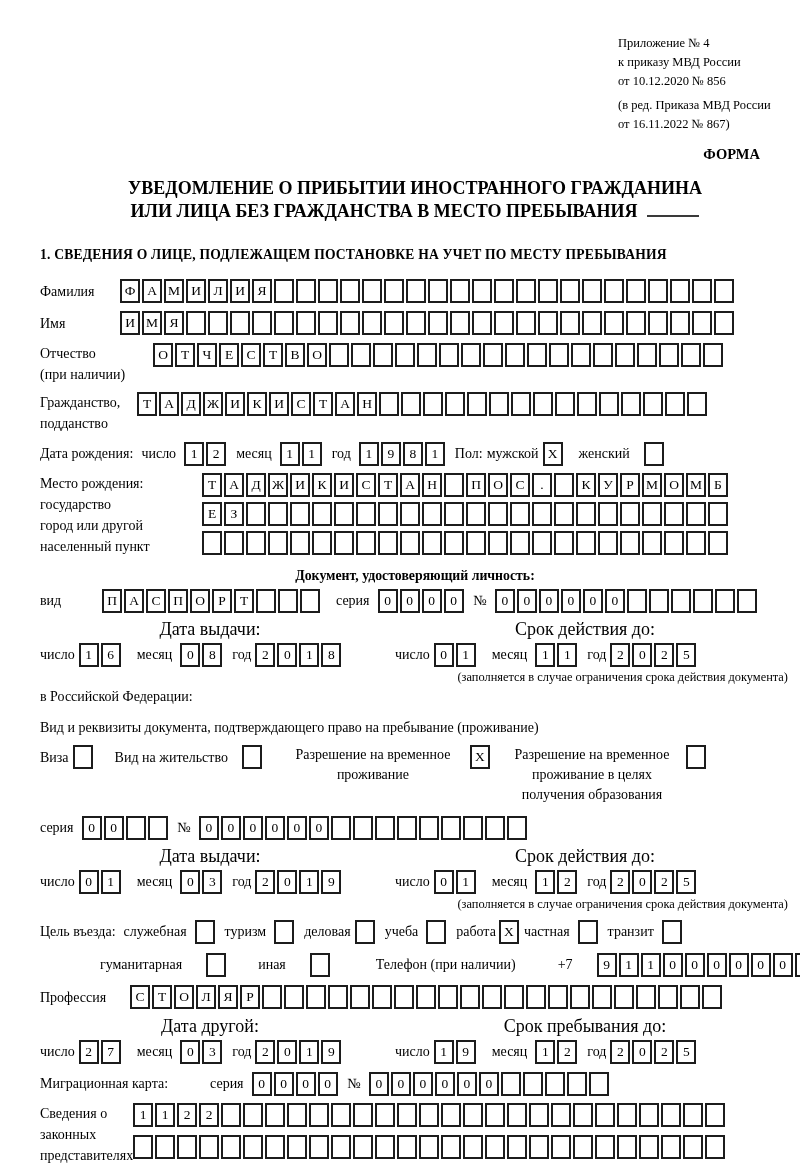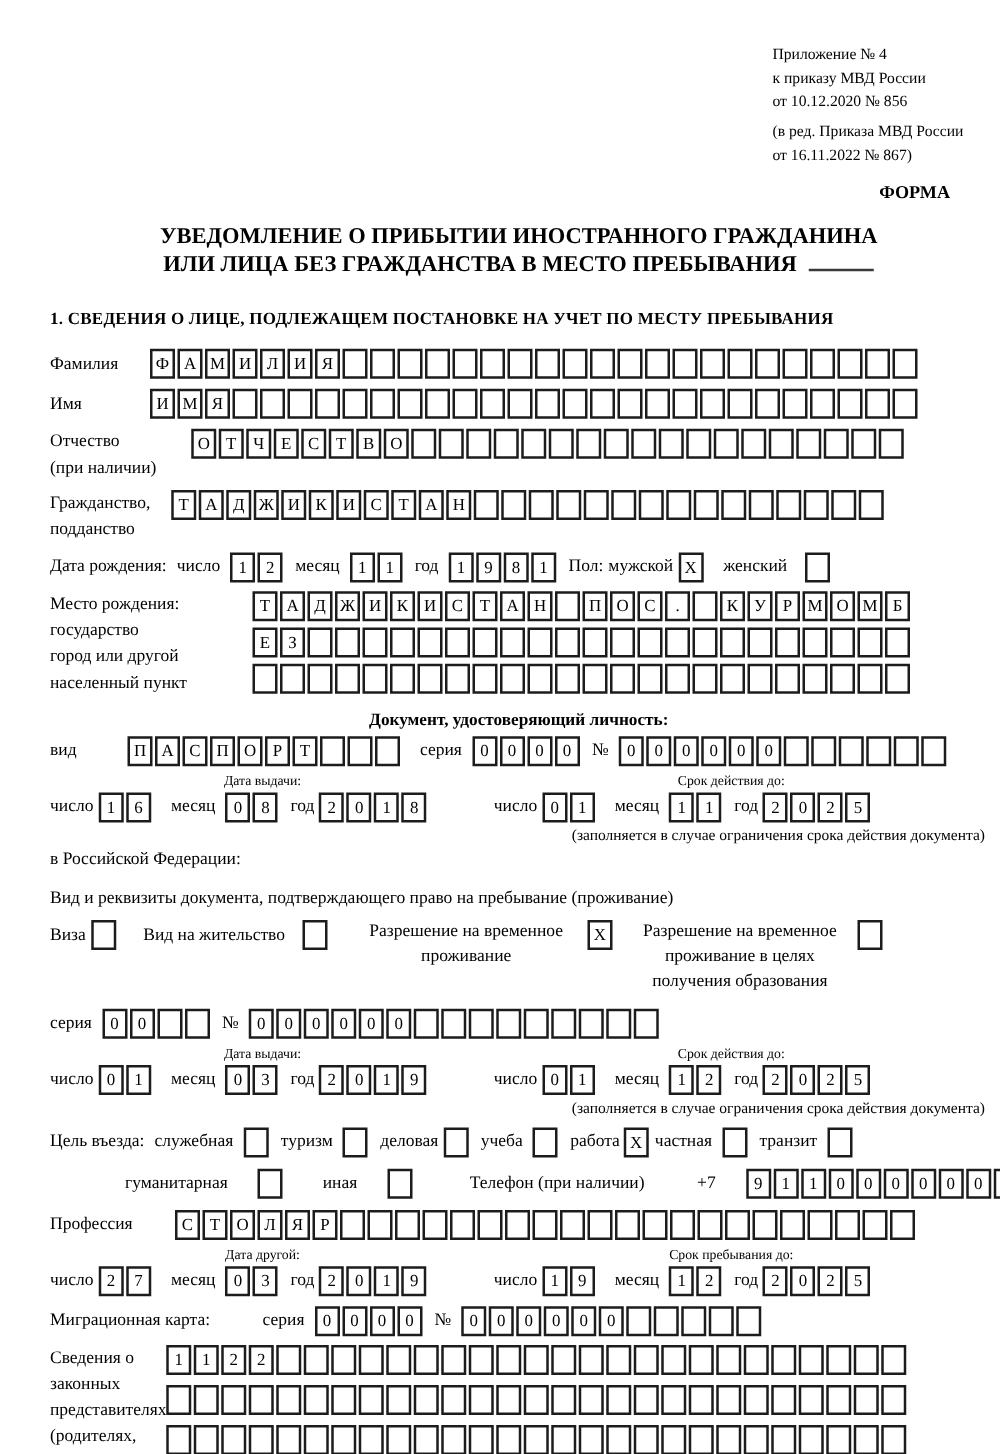--- a/index.html
+++ b/index.html
@@ -24,21 +24,21 @@
   .cell{box-sizing:border-box;display:inline-flex;align-items:center;justify-content:center;
         width:20px;height:24px;border:2px solid #1c1c1c;margin-right:2px;background:#fff;
         font-size:13.5px;font-family:"Liberation Serif",serif;}
   .gap8{margin-left:8px;} .gap14{margin-left:14px;} .gap20{margin-left:20px;}
 
   .labelcol{flex:0 0 auto;}
   .boxstack .cells{display:flex;margin-bottom:5px;}
 
   .center-bold{font-weight:bold;font-size:13.8px;text-align:center;margin-top:8px;}
 
-  .datehead{display:flex;margin-top:6px;font-size:11px;justify-content:flex-end;}
+  .datehead{display:flex;margin-top:6px;font-size:18px;justify-content:flex-end;}
   .datehead .h1{width:340px;text-align:center;}
   .datehead .h2{flex:1;text-align:center;}
   .daterow{display:flex;align-items:center;margin-top:3px;}
   .dgroup{display:flex;align-items:center;}
   .dgroup .lbl{line-height:24px;}
   .dleft{width:355px;}
   .note{font-size:12.4px;text-align:right;margin-top:3px;padding-right:2px;}
 
   .intro{font-size:14px;line-height:23px;margin-top:8px;}
 
@@ -562,21 +562,21 @@
         <span class="cell">0</span>
         <span class="cell">0</span>
         <span class="cell">0</span>
         <span class="cell">0</span>
         <span class="cell">0</span>
         <span class="cell">0</span>
         <span class="cell"></span>
       </span>
   </div>
 
-  <div class="row" style="align-items:center;gap:10px;">
+  <div class="row" style="align-items:flex-start;">
     <span class="lbl labelcol" style="width:90px;">Профессия</span>
     <span class="cells">
         <span class="cell">С</span>
         <span class="cell">Т</span>
         <span class="cell">О</span>
         <span class="cell">Л</span>
         <span class="cell">Я</span>
         <span class="cell">Р</span>
         <span class="cell"></span>
         <span class="cell"></span>

